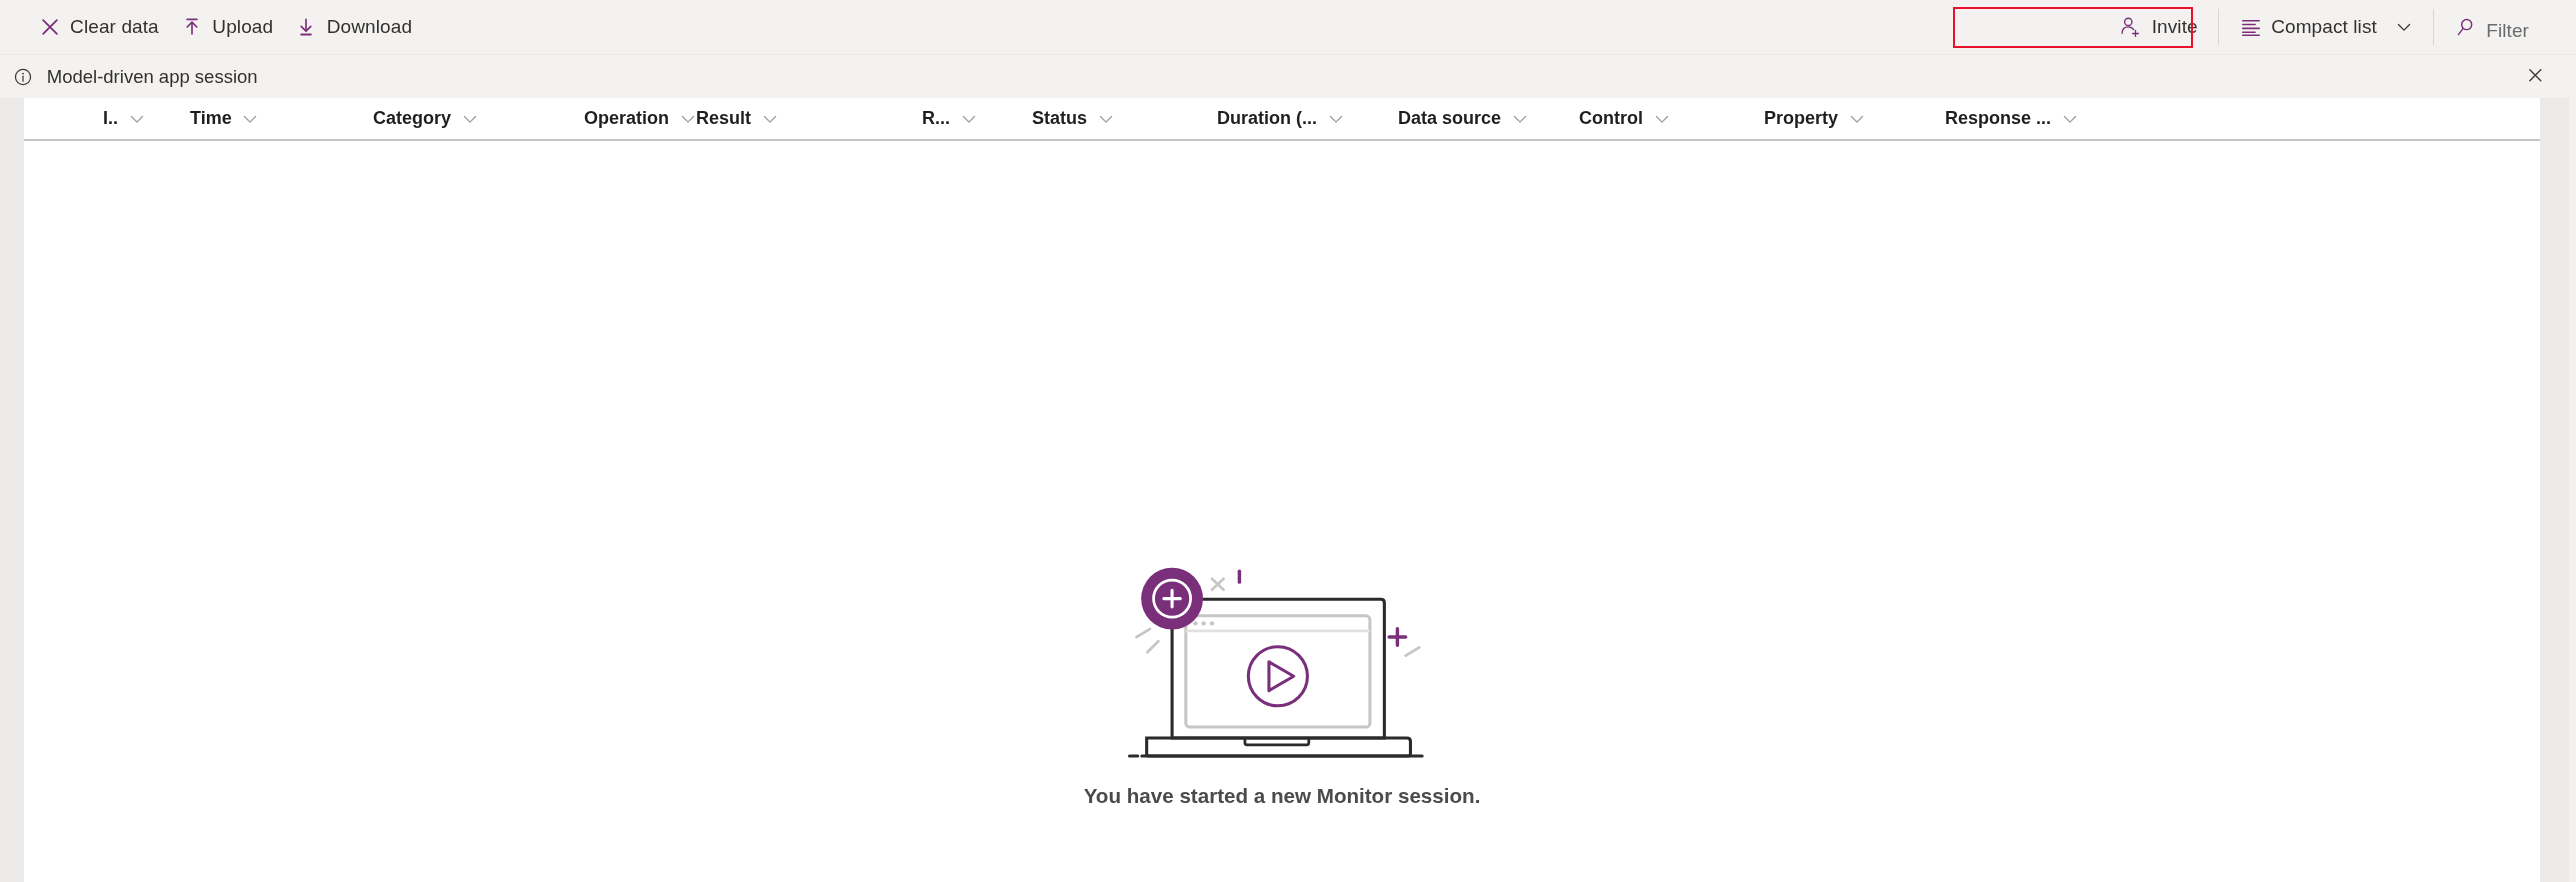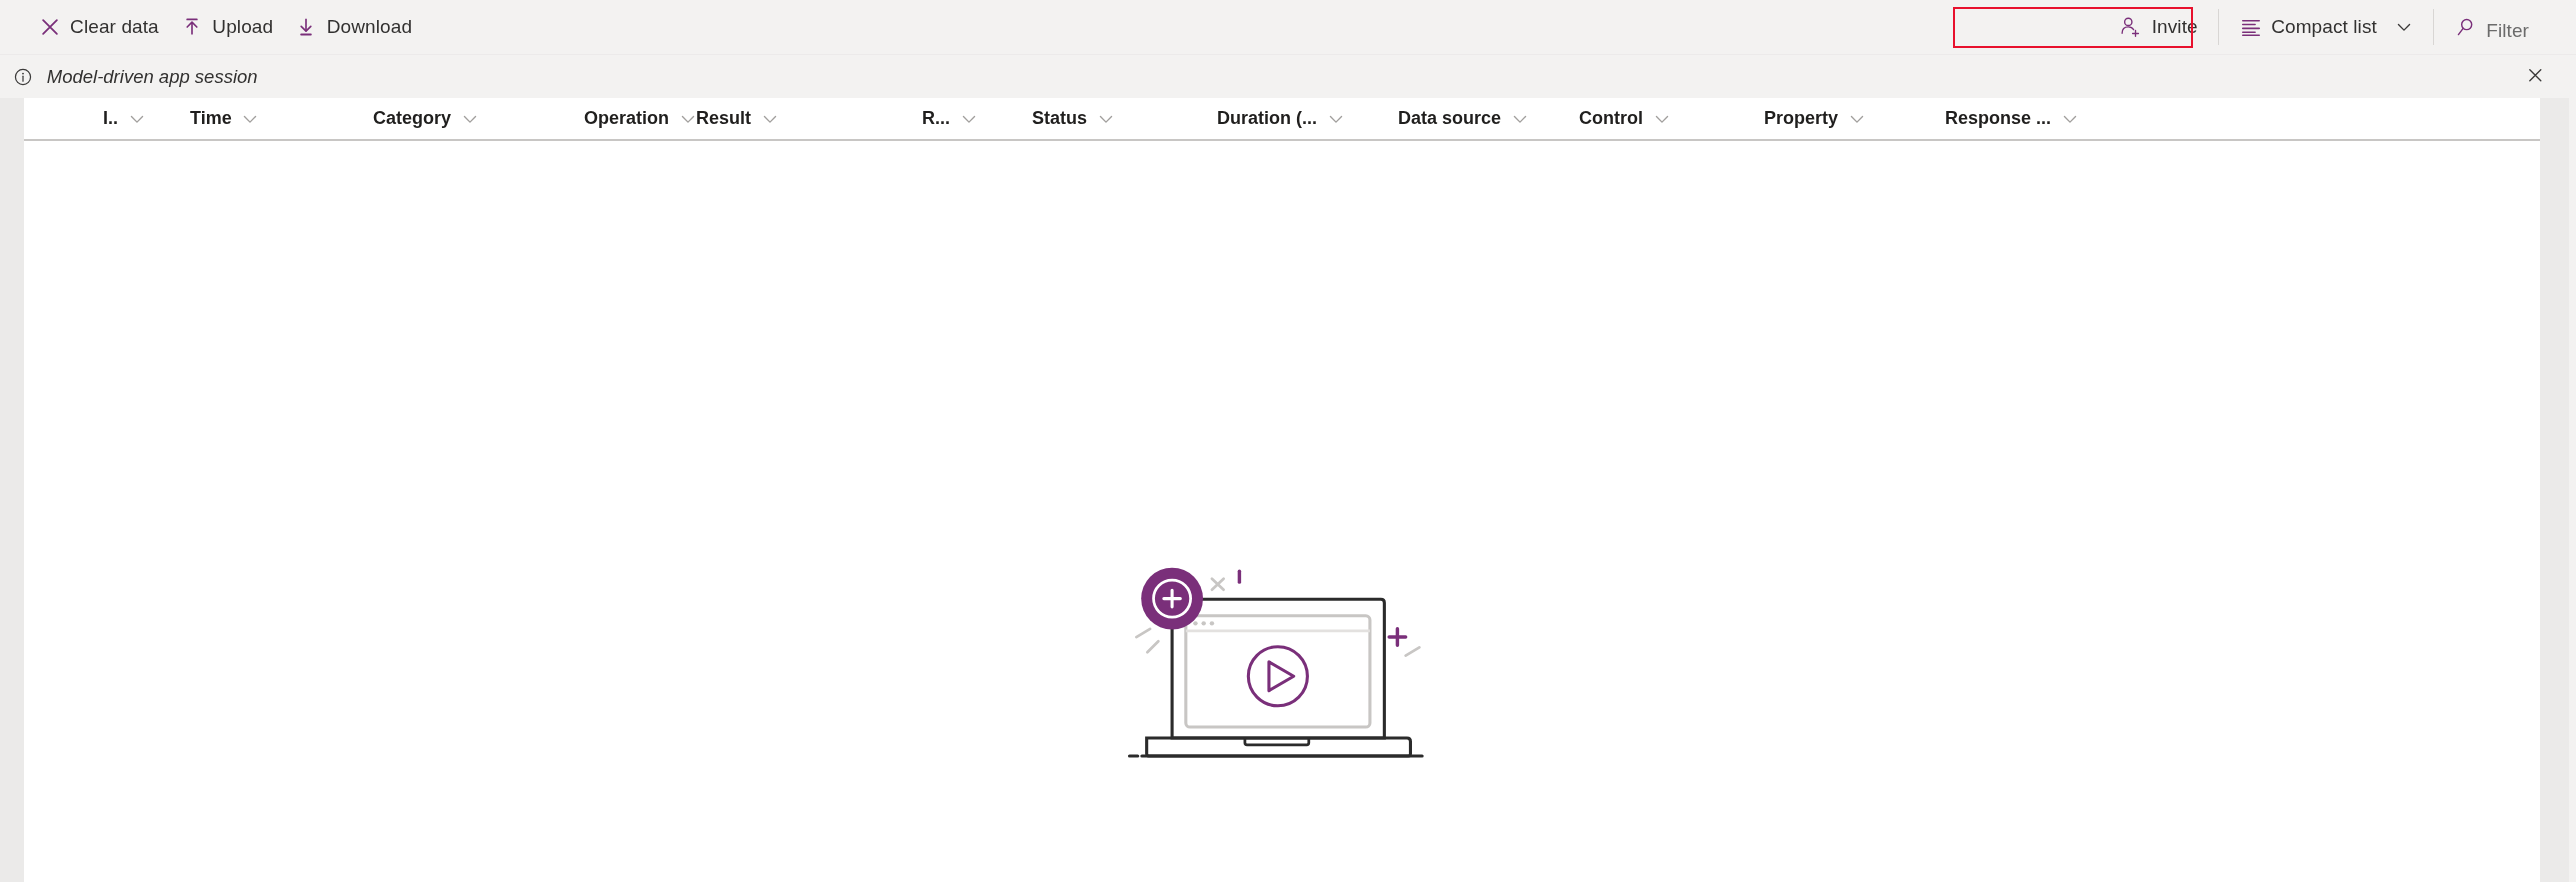--- a/index.html
+++ b/index.html
@@ -57,21 +57,20 @@
     pointer-events: none;
   }
 
   
   .infobar {
     position: absolute; left: 0; top: 54px;
     width: 2576px; height: 44px;
     background: #f3f2f1;
     display: flex; align-items: center;
     border-top: 0.7px solid #eceaea;
-    font-style: italic;
   }
   .infobar-inner { display: flex; align-items: center; gap: 12.4px; padding-left: 12.4px; }
   .infobar-text { font-size: 18.5px; color: #323130; }
   .infobar-close {
     position: absolute; right: 25px; top: 50%;
     transform: translateY(-50%);
     width: 32px; height: 32px;
     display: flex; align-items: center; justify-content: center;
     cursor: default;
   }
@@ -379,18 +378,19 @@
 
           <circle cx="224" cy="175" r="43" stroke="#7a2f7a" stroke-width="4.5" fill="none"></circle>
           <path d="M211 154 L247 175 L211 196 Z" stroke="#7a2f7a" stroke-width="4.5" fill="none" stroke-linejoin="round"></path>
 
           <circle cx="70" cy="62" r="45" fill="#7a2f7a"></circle>
           <circle cx="70" cy="62" r="27" stroke="#ffffff" stroke-width="4" fill="none"></circle>
           <path d="M70 50 L70 74 M58 62 L82 62" stroke="#ffffff" stroke-width="4.5" stroke-linecap="round"></path>
         </svg>
       </div>
 
+      <div class="empty-title">You have started a new Monitor session.</div>
 
     </div>
   </div>
 
 </div>
 
 
 </body></html>

